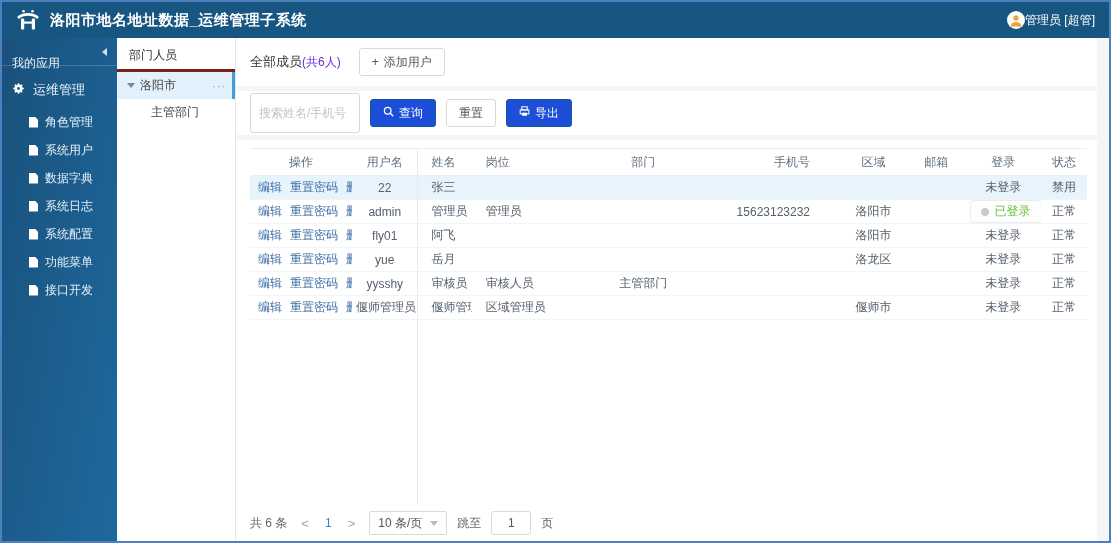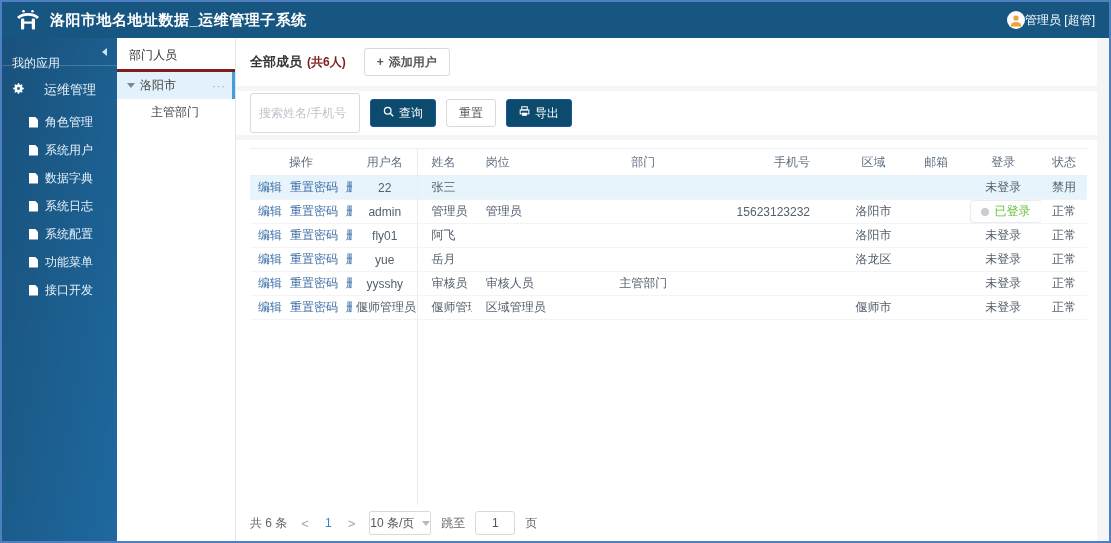--- a/index.html
+++ b/index.html
@@ -15,42 +15,42 @@
   .avatar { width:18px; height:18px; border-radius:50%; background:#fdfdfd; display:flex; align-items:center; justify-content:center; overflow:hidden; }
 
   
   .body { flex:1; display:flex; min-height:0; }
 
   
   .sidebar { width:115px; flex:0 0 115px; background:linear-gradient(100deg,#19517b 0%,#1e699f 100%); color:#e8f1f8; font-size:12px; }
   .app-row { height:28px; display:flex; align-items:center; padding:0 10px; border-bottom:1px solid rgba(255,255,255,.18); cursor:pointer; }
   .app-row .lbl { flex:1;margin-top:24px; }
   .tri-left { width:0; height:0; border-top:4px solid transparent; border-bottom:4px solid transparent; border-right:5px solid #cfe2ef; }
-  .group-row { height:36px; display:flex; align-items:center; gap:19px; padding:0 10px; font-size:13px; cursor:pointer; margin-top:6px; }
+  .group-row { height:36px; display:flex; align-items:center; gap:8px; padding:0 10px; font-size:13px; cursor:pointer; margin-top:6px; }
   .side-item { height:28px; display:flex; align-items:center; gap:7px; padding-left:27px; cursor:pointer; }
   .doc-ico { width:9px; height:11px; background:#fff; clip-path:polygon(0 0,65% 0,100% 30%,100% 100%,0 100%); flex:0 0 auto; }
 
   
   .dept { width:119px; flex:0 0 119px; background:#fff; border-right:1px solid #e4e7ea; font-size:12px; color:#444; }
   .dept-title { height:34px; line-height:34px; padding-left:12px; color:#333; border-bottom:3px solid #7f1d1d; }
   .tree-item { height:27px; display:flex; align-items:center; gap:5px; padding:0 6px 0 10px; cursor:pointer; }
   .tree-item.sel { background:#e2f1fb; border-right:3px solid #3f9fdc; }
   .caret-down { width:0; height:0; border-left:4px solid transparent; border-right:4px solid transparent; border-top:5px solid #7a8794; }
   .tree-item .lbl { flex:1; }
   .more { color:#9aa4ad; letter-spacing:1px; font-size:11px; cursor:pointer; }
   .tree-child { height:26px; line-height:26px; padding-left:34px; cursor:pointer; }
 
   
   .main { flex:1; display:flex; flex-direction:column; padding-right:12px; min-width:0; }
   .card { background:#fff; }
-  .bar1 { height:48px; margin-bottom:5px; display:flex; align-items:center; padding:0 14px;font-weight:bold; }
+  .bar1 { height:48px; margin-bottom:5px; display:flex; align-items:center; padding:0 14px; }
   .bar1 .mlabel { font-size:13px; color:#333; }
-  .bar1 .mcount { font-size:12px; color:#7f1d1d; margin-left:5px; }
+  .bar1 .mcount { font-size:12px; color:#6d28d9; }
   .btn { display:inline-flex; align-items:center; justify-content:center; gap:5px; height:28px; padding:0 12px; border-radius:3px; font-size:12px; cursor:pointer; border:1px solid #d9d9d9; background:#fff; color:#555; }
-  .btn.primary { background:#0c4a6e; border-color:#1a5796; color:#fff;align-items:center; }
+  .btn.primary { background:#1d4ed8; border-color:#1a5796; color:#fff;align-items:center; }
   .bar1 .btn { margin-left:18px; }
   .bar2 { height:44px; margin-bottom:5px; display:flex; align-items:center; padding:0 14px; gap:10px; }
   .search-input { width:110px; height:40px; border:1px solid #d9d9d9; border-radius:3px; padding:0 8px; font-size:12px; color:#333; outline:none; }
   .search-input::placeholder { color:#bfc4cc; }
   .gap-l { }
 
   
   .tcard { flex:1; display:flex; flex-direction:column; padding:8px 10px 0 14px; min-height:0; }
   .table-wrap { position:relative; flex:1; min-height:0; }
   table { width:100%; border-collapse:collapse; table-layout:fixed; font-size:12px; }
@@ -63,21 +63,21 @@
   .act { color:#3f6fa6; cursor:pointer; margin:0 4px; text-decoration:none; }
   .col-divider { position:absolute; left:20%; top:0; bottom:0; width:1px; background:#e9ecef; }
   .login-badge { display:inline-flex; align-items:center; gap:6px; border:1px solid #ececec; background:#fefefe; border-radius:4px; padding:2px 10px; box-shadow:0 1px 2px rgba(0,0,0,.04); }
   .login-badge .dot { width:8px; height:8px; border-radius:50%; background:#c8ccd2; }
   .login-badge .txt { color:#67c23a; }
 
   
   .pager { height:36px; flex:0 0 36px; display:flex; align-items:center; gap:10px; font-size:12px; color:#666; }
   .pg-arrow { color:#9aa4ad; cursor:pointer; padding:0 4px; font-size:13px; }
   .pg-cur { color:#3b82c4; cursor:pointer; padding:0 2px; }
-  .pg-size { display:inline-flex; align-items:center; gap:8px; height:24px; padding:0 0; border:1px solid #d9d9d9; border-radius:2px; cursor:pointer; color:#555; }
+  .pg-size { display:inline-flex; align-items:center; gap:8px; height:24px; padding:0 8px; border:1px solid #d9d9d9; border-radius:2px; cursor:pointer; color:#555; }
   .sel-caret { width:0; height:0; border-left:4px solid transparent; border-right:4px solid transparent; border-top:5px solid #b3bac2; }
   .jump-input { width:40px; height:24px; border:1px solid #d9d9d9; border-radius:3px; text-align:center; font-size:12px; color:#555; outline:none; }
 </style>
 </head>
 <body>
 
 <div class="page">
 
   <div class="hdr">
     <span class="logo">

